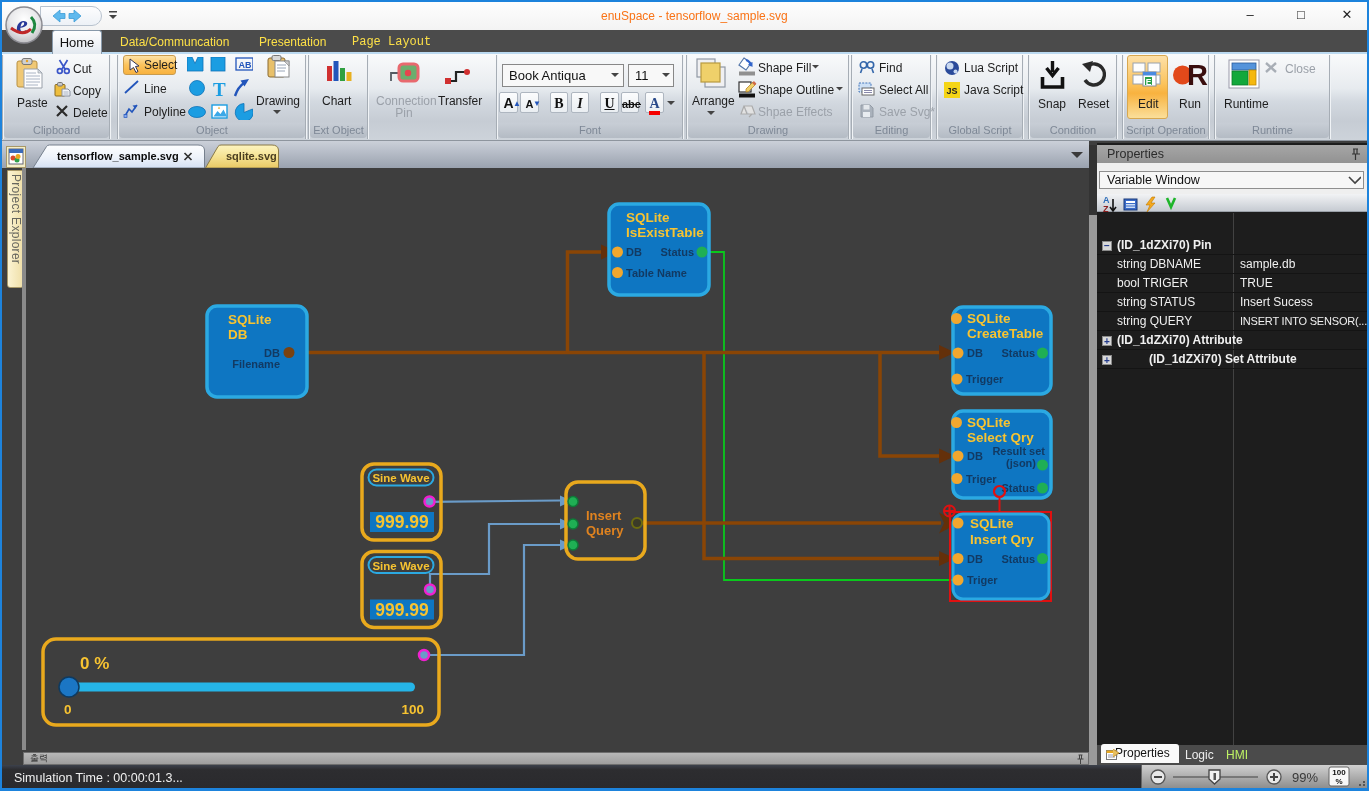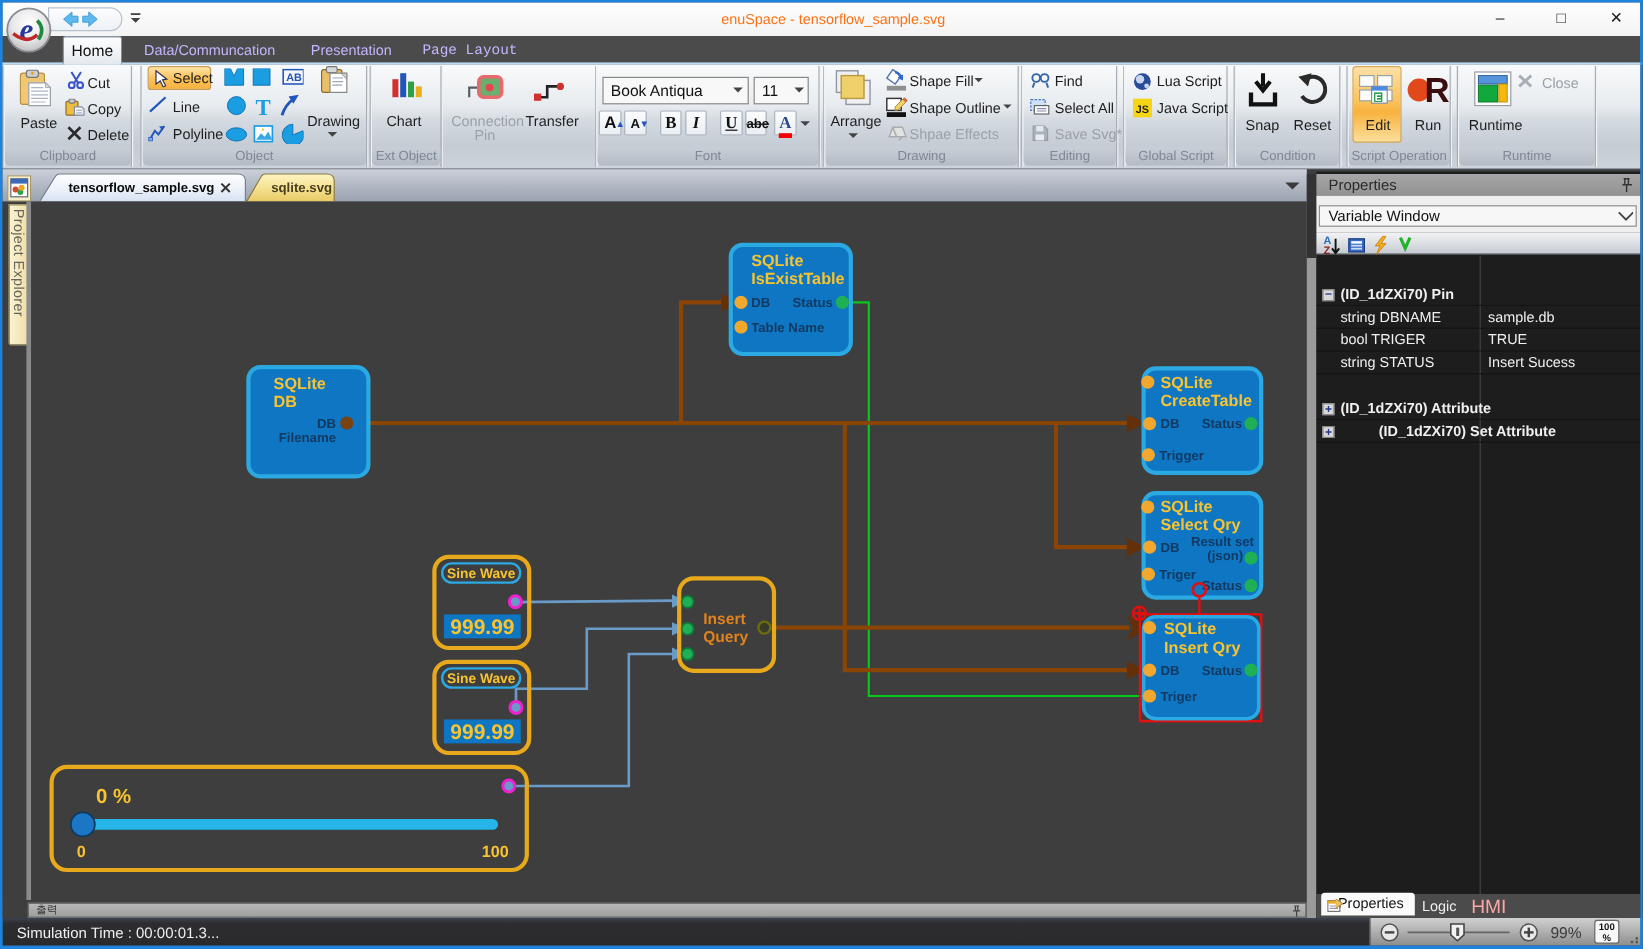--- a/index.html
+++ b/index.html
@@ -7,21 +7,21 @@
 .abs { position:absolute; }
 #page { position:relative; width:1369px; height:791px; }
 
 
 #titlebar { left:0; top:0; width:1369px; height:30px; background:linear-gradient(#FEFEFE,#F3F3F3); border-top:2px solid #1D83DC; border-left:2px solid #1D83DC; border-right:2px solid #1D83DC; }
 #apptitle { left:601px; top:9px; font-size:12px; color:#f97316; }
 .winbtn { top:7px; width:26px; height:16px; color:#222; font-size:13px; text-align:center; line-height:16px; }
 
 
 #tabbar { left:0; top:30px; width:1369px; height:24px; background:#4B4B4B; border-left:2px solid #1D83DC; border-right:2px solid #1D83DC;}
-.rtab { top:31px; height:23px; color:#c4b5fd; font-size:12px; line-height:23px; text-align:center; }
+.rtab { top:31px; height:23px; color:#fde047; font-size:12px; line-height:23px; text-align:center; }
 #hometab { left:52px; top:30px; width:50px; height:24px; background:linear-gradient(#FDFDFE,#EFF2F6 60%,#E2E8EF); color:#111; font-size:13px; line-height:24px; text-align:center; border-radius:3px 3px 0 0; border:1px solid #8899AA; border-bottom:none; }
 #tabline { left:0; top:52px; width:1369px; height:2px; background:#BBD9F0; }
 
 
 #ribbon { left:2px; top:54px; width:1365px; height:87px; background:linear-gradient(180deg,#F9FAFB 0%,#E7EBEF 40%,#D3D9E0 55%,#C6CCD4 78%,#CDD3DA 100%); border-bottom:1px solid #8E959E; }
 .rglabel { position:absolute; left:0px; right:0px; bottom:1px; height:15px; text-align:center; font-size:11px; color:#7E8896; background:linear-gradient(#C8CED6,#B4BBC4); border-radius:0 0 4px 4px; line-height:15px; white-space:nowrap; }
 .rgshell { top:55px; height:84px; border-left:1px solid #F0F3F6; border-right:1px solid #A6ADB5; box-shadow:-1px 0 0 #A6ADB5, 1px 0 0 #F0F3F6; }
 .fontbtn { height:21px; background:linear-gradient(#FBFCFD,#EAEEF2); border:1px solid #AEB6C0; border-radius:2px; text-align:center; line-height:19px; color:#111; }
 .smallrow { position:absolute; font-size:12px; color:#1E1E1E; height:17px; line-height:17px; white-space:nowrap; }
 .gray { color:#9BA1A9 !important; }
@@ -556,36 +556,37 @@
     </svg>
 
   <svg class="abs" style="left:1350px; top:148px;" width="12" height="13" xmlns="http://www.w3.org/2000/svg">
       <path d="M3 1 h5 M4 1 v5 M7 1 v5 M2 6 h8 M5.5 6 v6" stroke="#333" stroke-width="1.2" fill="none"></path>
     </svg>
 
   <div class="prow" style="top:236px; font-weight:bold;"><span style="position:absolute;left:5px;top:5px;width:10px;height:10px;border:1px solid #8A8A8A;background:#D8D8D8;line-height:8px;font-size:10px;text-align:center;color:#223A8C;font-weight:bold;">−</span><span style="padding-left:20px;">(ID_1dZXi70) Pin</span></div>
   <div class="prow" style="top:255px;"><span style="padding-left:20px;">string DBNAME</span><span style="position:absolute;left:143px;">sample.db</span></div>
   <div class="prow" style="top:274px;"><span style="padding-left:20px;">bool TRIGER</span><span style="position:absolute;left:143px;">TRUE</span></div>
   <div class="prow" style="top:293px;"><span style="padding-left:20px;">string STATUS</span><span style="position:absolute;left:143px;">Insert Sucess</span></div>
+  <div class="prow" style="top:312px;"><span style="padding-left:20px;">string QUERY</span><span style="position:absolute;left:143px;font-size:11px;letter-spacing:-0.2px;">INSERT INTO SENSOR(...</span></div>
   <div class="prow" style="top:331px; font-weight:bold;"><span style="position:absolute;left:5px;top:5px;width:10px;height:10px;border:1px solid #8A8A8A;background:#D8D8D8;line-height:9px;font-size:10px;text-align:center;color:#223A8C;font-weight:bold;">+</span><span style="padding-left:20px;">(ID_1dZXi70) Attribute</span></div>
   <div class="prow" style="top:350px; font-weight:bold;"><span style="position:absolute;left:5px;top:5px;width:10px;height:10px;border:1px solid #8A8A8A;background:#D8D8D8;line-height:9px;font-size:10px;text-align:center;color:#223A8C;font-weight:bold;">+</span><span style="padding-left:20px;margin-left:32px;">(ID_1dZXi70) Set Attribute</span></div>
 
   <div class="abs" id="btabs"></div>
   <div class="abs" id="btab1"><span style="margin-left:14px;">Properties</span></div>
   <svg class="abs" style="left:1106px; top:749px;" width="14" height="12" xmlns="http://www.w3.org/2000/svg">
     <rect x="0.5" y="1.5" width="10" height="9" fill="#FFF" stroke="#777"></rect>
     <rect x="0.5" y="1.5" width="10" height="2.5" fill="#E8A820"></rect>
     <g stroke="#99A">
         <line x1="2" y1="6" x2="9" y2="6"></line>
         <line x1="2" y1="8" x2="9" y2="8"></line>
       </g>
     <path d="M7 0 l6 4 -6 4" fill="#E8C060" stroke="#B8862A" stroke-width="0.8"></path>
   </svg>
   <div class="abs" style="left:1185px; top:748px; color:#EDEDED; font-size:12px;">Logic</div>
-  <div class="abs" style="left:1226px; top:748px; color:#fca5a5; font-size:16px;">HMI</div>
+  <div class="abs" style="left:1226px; top:748px; color:#bef264; font-size:12px;">HMI</div>
 
   <div class="abs" id="outputbar">출력</div>
   <svg class="abs" style="left:1076px; top:754px;" width="10" height="11" xmlns="http://www.w3.org/2000/svg">
       <path d="M2.5 1 h4 M3.5 1 v4 M5.5 1 v4 M1.5 5 h6 M4.5 5 v5" stroke="#444" stroke-width="1" fill="none"></path>
     </svg>
 
   <div class="abs" id="statusbar"></div>
   <div class="abs" id="simtime">Simulation Time : 00:00:01.3...</div>
   <div class="abs" id="zoomsec"></div>
   <svg class="abs" style="left:1141px; top:765px;" width="228" height="23" xmlns="http://www.w3.org/2000/svg" font-family="Liberation Sans, sans-serif">

